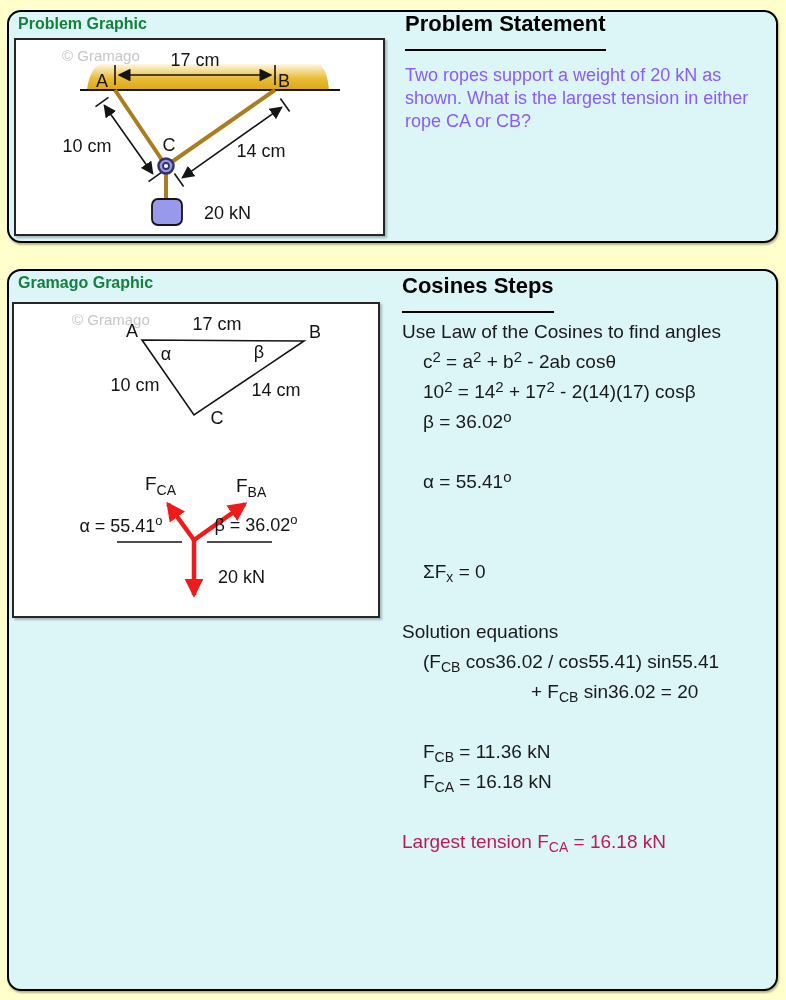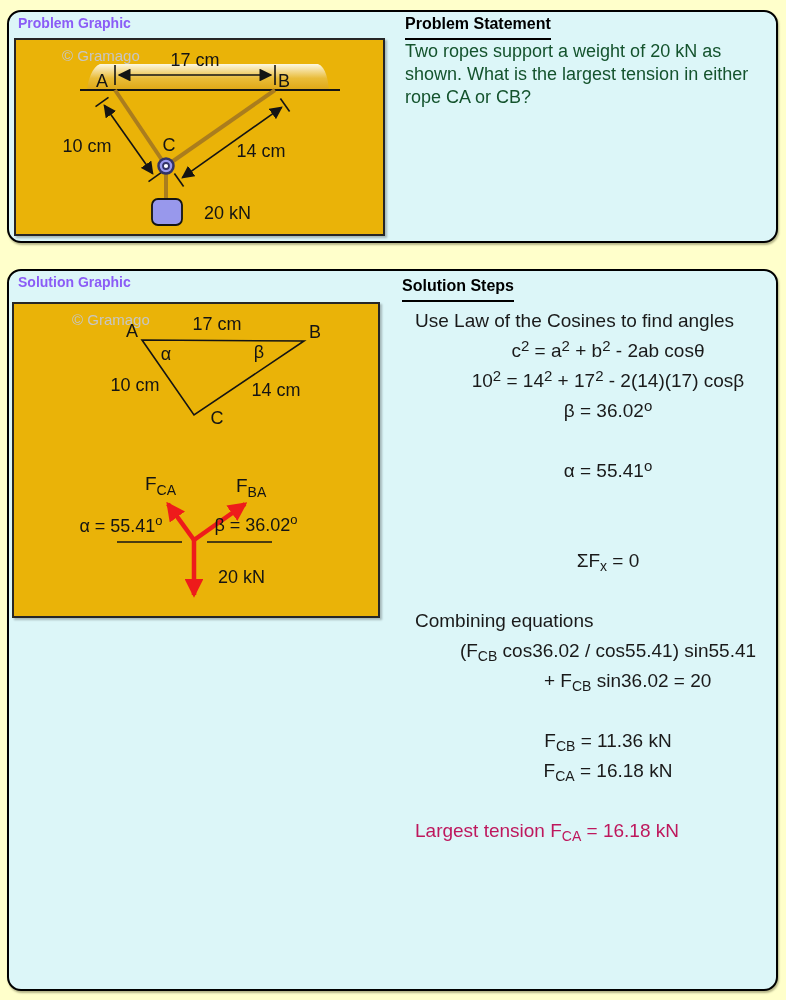--- a/index.html
+++ b/index.html
@@ -18,56 +18,56 @@
     background:#DCF6F8;
     border:2px solid #000;
     border-radius:14px;
     box-sizing:border-box;
     box-shadow:1px 2px 2px rgba(90,90,55,.45);
   }
   .panel.top{ top:10px; height:233px; }
   .panel.bottom{ top:269px; height:722px; }
   .panel-title{
     position:absolute; left:9px; top:3px;
-    font-size:14px; font-weight:bold; color:#8b5cf6;
+    font-size:16px; font-weight:bold; color:#15803d;
   }
   .graphic-box{
     position:absolute;
-    background:#eab308;
+    background:#ffffff;
     border:2px solid #262626;
     box-sizing:border-box;
     box-shadow:1.5px 1.5px 2px rgba(0,0,0,.25);
   }
   .graphic-box.problem{ left:5px; top:26px; width:371px; height:198px; }
   .graphic-box.solution{ left:3px; top:31px; width:368px; height:316px; }
   .right-col{ position:absolute; }
   .right-col.statement{ left:396px; top:2px; width:372px; }
   .right-col.steps{ left:393px; top:5px; width:378px; }
   .col-heading{
     display:inline-block;
-    font-size:16px; font-weight:bold; color:#000;
+    font-size:22px; font-weight:bold; color:#000;
     line-height:20px;
     border-bottom:2px solid #000;
-    padding-bottom:4px;
+    padding-bottom:15px;
   }
   .statement-text{
-    margin-top:0;
+    margin-top:13px;
     font-size:18px;
     line-height:23px;
-    color:#14532d;
-  }
-  .step-lines{ margin-top:4px;margin-left:13px; }
+    color:#8b5cf6;
+  }
+  .step-lines{ margin-top:4px; }
   .step-line{
     font-size:19px;
     line-height:30px;
     height:30px;
     white-space:nowrap;
     color:#1a1a1a;
   }
-  .step-line.ind1{ padding-left:21px;text-align:center; }
+  .step-line.ind1{ padding-left:21px; }
   .step-line.ind2{ padding-left:129px; }
   .step-line.c-red{ color:#be185d; }
   .step-line sup{ font-size:15px; line-height:0; vertical-align:6px; }
   .step-line sub{ font-size:14px; line-height:0; vertical-align:-4px; }
   svg text{ font-family:"Liberation Sans", sans-serif; fill:#141414; }
   svg .wm{ fill:#C6C6C6; font-size:15px; }
   svg .lbl{ font-size:18px; }
   svg .greek{ font-size:18px; }
 </style>
 </head>
@@ -127,21 +127,21 @@
   </div>
 
   <div class="right-col statement">
     <div class="col-heading">Problem Statement</div>
     <div class="statement-text">Two ropes support a weight of 20 kN as shown. What is the largest tension in either rope CA or CB?</div>
   </div>
 </div>
 
 <div class="panel bottom">
 
-  <div class="panel-title">Solution Graphic</div>
+  <div class="panel-title">Gramago Graphic</div>
 
   <div class="graphic-box solution">
     <svg width="364" height="312" viewBox="0 0 364 312">
       <defs>
         <marker id="mr" viewBox="0 0 10 10" refX="8.5" refY="5" markerWidth="4.2" markerHeight="4.2" orient="auto">
           <path d="M0,0 L10,5 L0,10 z" fill="#EE1B1B"></path>
         </marker>
       </defs>
 
       <text class="wm" x="58" y="21">© Gramago</text>
@@ -173,33 +173,33 @@
         <tspan>α = 55.41</tspan><tspan dy="-7" font-size="13">o</tspan>
       </text>
       <text x="242" y="227" text-anchor="middle" font-size="18">
         <tspan>β = 36.02</tspan><tspan dy="-7" font-size="13">o</tspan>
       </text>
       <text class="lbl" x="204" y="279">20 kN</text>
     </svg>
   </div>
 
   <div class="right-col steps">
-    <div class="col-heading">Solution Steps</div>
+    <div class="col-heading">Cosines Steps</div>
     <div class="step-lines">
         <div class="step-line ind0">Use Law of the Cosines to find angles</div>
         <div class="step-line ind1">c<sup>2</sup> = a<sup>2</sup> + b<sup>2</sup> - 2ab cosθ</div>
         <div class="step-line ind1">10<sup>2</sup> = 14<sup>2</sup> + 17<sup>2</sup> - 2(14)(17) cosβ</div>
         <div class="step-line ind1">β = 36.02<sup>o</sup></div>
         <div class="step-line ind0">&nbsp;</div>
         <div class="step-line ind1">α = 55.41<sup>o</sup></div>
         <div class="step-line ind0">&nbsp;</div>
         <div class="step-line ind0">&nbsp;</div>
         <div class="step-line ind1">ΣF<sub>x</sub> = 0</div>
         <div class="step-line ind0">&nbsp;</div>
-        <div class="step-line ind0">Combining equations</div>
+        <div class="step-line ind0">Solution equations</div>
         <div class="step-line ind1">(F<sub>CB</sub> cos36.02 / cos55.41) sin55.41</div>
         <div class="step-line ind2">+ F<sub>CB</sub> sin36.02 = 20</div>
         <div class="step-line ind0">&nbsp;</div>
         <div class="step-line ind1">F<sub>CB</sub> = 11.36 kN</div>
         <div class="step-line ind1">F<sub>CA</sub> = 16.18 kN</div>
         <div class="step-line ind0">&nbsp;</div>
         <div class="step-line ind0 c-red">Largest tension F<sub>CA</sub> = 16.18 kN</div>
       </div>
   </div>
 </div>

